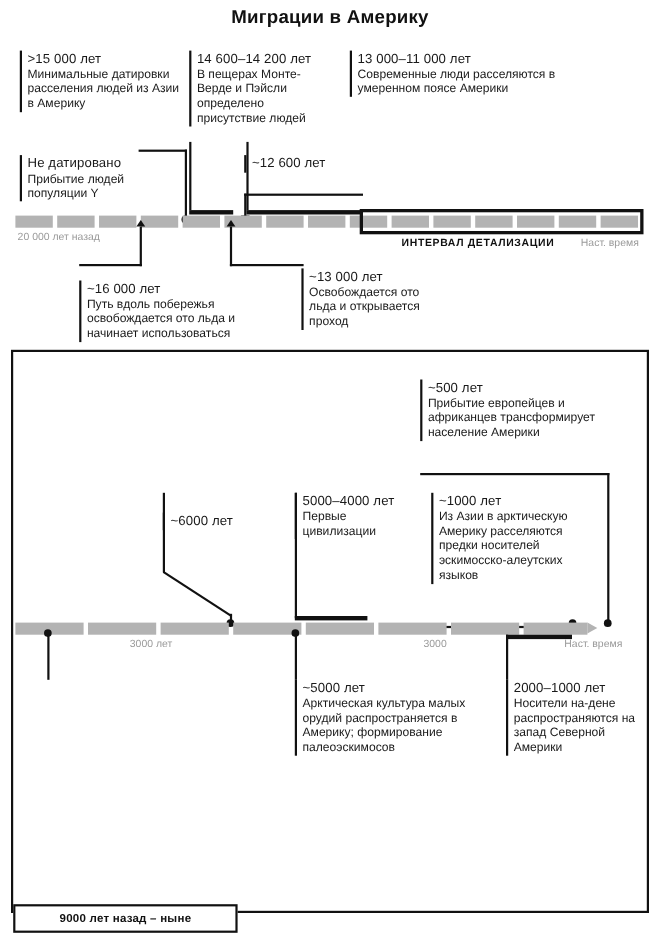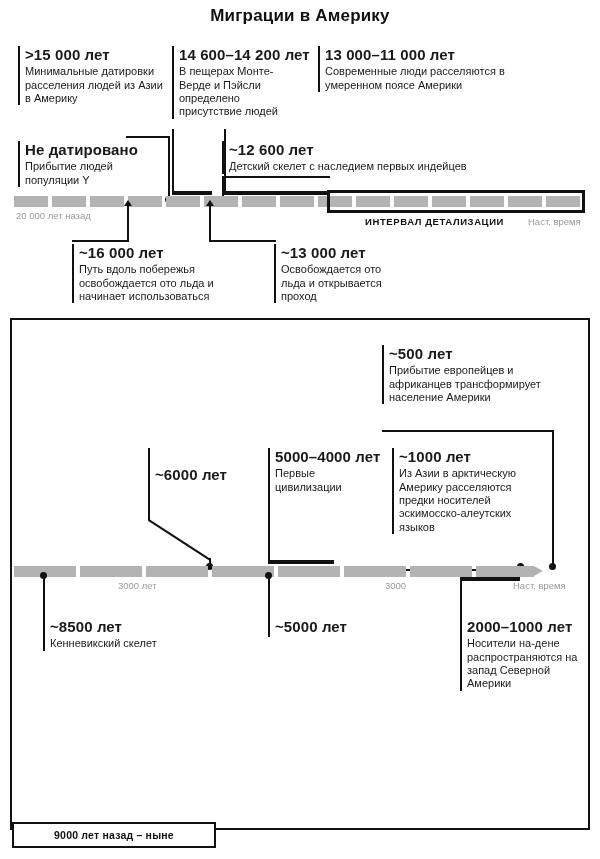--- a/index.html
+++ b/index.html
@@ -24,22 +24,22 @@
   .note{
     position:absolute;
     border-left:2px solid #111;
     padding-left:5px;
     line-height:1.21;
     font-size:10.5px;
     color:#1a1a1a;
     box-sizing:border-box;
   }
   .note .hdr{
-    font-weight:bold;
-    font-size:15px;
+    font-weight:normal;
+    font-size:12px;
     letter-spacing:0.1px;
     display:block;
     margin-bottom:1px;
     white-space:nowrap;
   }
   .note .body{display:block;font-size:11px;line-height:1.22;}
 
   
   .vline{position:absolute;background:#111;width:2px;}
   .hline{position:absolute;background:#111;height:2px;}
@@ -114,21 +114,20 @@
     <span class="body">В пещерах Монте-Верде и Пэйсли определено присутствие людей</span>
   </div>
 
   <div class="note" style="left:318px;top:46px;width:230px;">
     <span class="hdr">13 000–11 000 лет</span>
     <span class="body">Современные люди расселяются в умеренном поясе Америки</span>
   </div>
 
   <div class="note" style="left:222px;top:141px;width:300px;">
     <span class="hdr">~12 600 лет</span>
-    <span class="body">Детский скелет с наследием первых индейцев</span>
   </div>
 
   <div class="hline" style="left:126px;top:136px;width:44px;"></div>
   <div class="vline" style="left:168px;top:136px;height:62px;"></div>
   <div class="dot" style="left:165px;top:196px;"></div>
 
   <div class="vline" style="left:172px;top:129px;height:62px;"></div>
   <div class="thickbar" style="left:172px;top:191px;width:40px;"></div>
 
   <div class="vline" style="left:224px;top:129px;height:62px;"></div>
@@ -159,21 +158,21 @@
   <div class="detframe" style="left:327px;top:190px;width:258px;height:23px;"></div>
   <div class="detcaption" style="left:365px;top:216px;">ИНТЕРВАЛ ДЕТАЛИЗАЦИИ</div>
 
   <div class="axlabel" style="left:16px;top:210px;">20 000 лет назад</div>
   <div class="axlabel" style="left:528px;top:216px;">Наст. время</div>
 
   <div class="tri-up" style="left:124px;top:200px;"></div>
   <div class="vline" style="left:127px;top:206px;height:36px;"></div>
   <div class="hline" style="left:72px;top:240px;width:57px;"></div>
 
-  <div class="note" style="left:72px;top:244px;width:190px;">
+  <div class="note" style="left:72px;top:255px;width:190px;">
     <span class="hdr">~16 000 лет</span>
     <span class="body">Путь вдоль побережья освобождается ото льда и начинает использоваться</span>
   </div>
 
   <div class="tri-up" style="left:206px;top:200px;"></div>
   <div class="vline" style="left:209px;top:206px;height:36px;"></div>
   <div class="hline" style="left:209px;top:240px;width:67px;"></div>
 
   <div class="note" style="left:274px;top:244px;width:110px;">
     <span class="hdr">~13 000 лет</span>
@@ -227,30 +226,27 @@
   </div>
   <div class="arrowtip" style="left:534px;top:566px;"></div>
 
   <div class="axlabel" style="left:118px;top:580px;">3000 лет</div>
   <div class="axlabel" style="left:385px;top:580px;">3000</div>
   <div class="axlabel" style="left:513px;top:580px;">Наст. время</div>
 
   <div class="dot" style="left:40px;top:572px;"></div>
   <div class="vline" style="left:43px;top:577px;height:41px;"></div>
 
-  <div class="note" style="left:43px;top:618px;width:150px;">
-    <span class="hdr">~8500 лет</span>
-    <span class="body">Кенневикский скелет</span>
-  </div>
 
   <div class="dot" style="left:265px;top:572px;"></div>
   <div class="vline" style="left:268px;top:577px;height:41px;"></div>
 
   <div class="note" style="left:268px;top:618px;width:182px;">
     <span class="hdr">~5000 лет</span>
+    <span class="body">Арктическая культура малых орудий распространяется в Америку; формирование палеоэскимосов</span>
   </div>
 
   <div class="thickbar" style="left:460px;top:577px;width:60px;"></div>
   <div class="vline" style="left:460px;top:577px;height:41px;"></div>
 
   <div class="note" style="left:460px;top:618px;width:120px;">
     <span class="hdr">2000–1000 лет</span>
     <span class="body">Носители на-дене распространяются на запад Северной Америки</span>
   </div>
 

